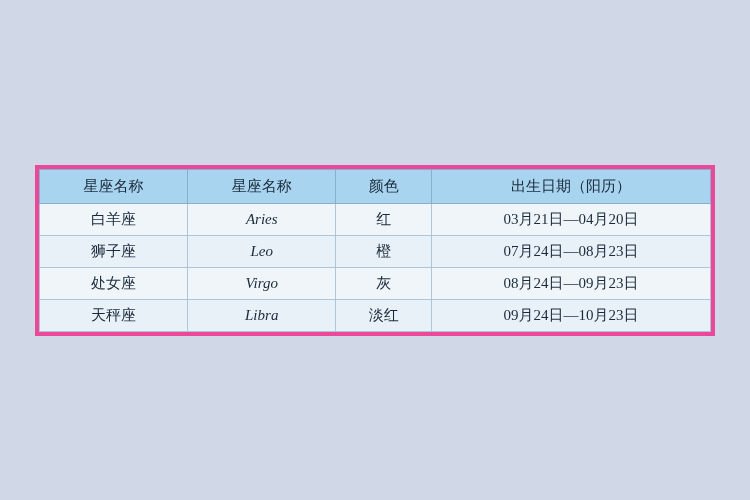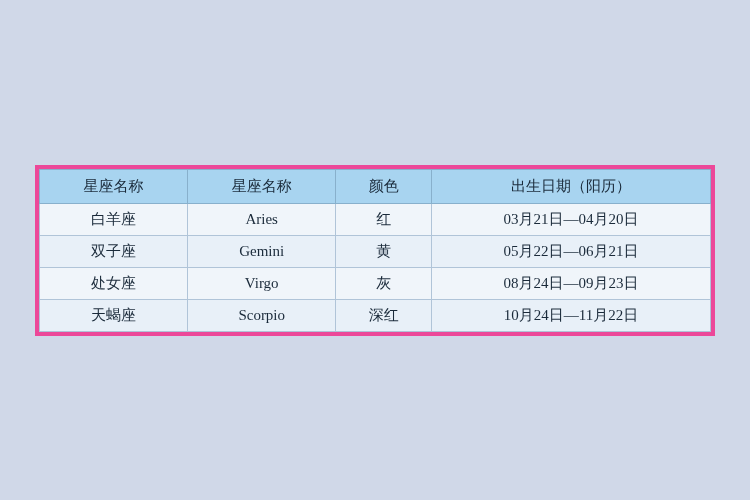--- a/index.html
+++ b/index.html
@@ -57,20 +57,21 @@
       text-align: center;
       color: #1a2a3a;
       font-size: 15px;
     }
 
     tbody td:first-child {
       font-weight: normal;
     }
 
     tbody td:nth-child(2) {
+      font-style: italic;
     }
   </style>
 </head>
 <body>
 
 <div class="table-container">
   <table>
     <thead>
       <tr>
 
@@ -82,32 +83,32 @@
     </thead>
     <tbody>
 
     <tr>
           <td>白羊座</td>
           <td>Aries</td>
           <td>红</td>
           <td>03月21日—04月20日</td>
         </tr>
         <tr>
-          <td>双子座</td>
-          <td>Gemini</td>
-          <td>黄</td>
-          <td>05月22日—06月21日</td>
+          <td>狮子座</td>
+          <td>Leo</td>
+          <td>橙</td>
+          <td>07月24日—08月23日</td>
         </tr>
         <tr>
           <td>处女座</td>
           <td>Virgo</td>
           <td>灰</td>
           <td>08月24日—09月23日</td>
         </tr>
         <tr>
-          <td>天蝎座</td>
-          <td>Scorpio</td>
-          <td>深红</td>
-          <td>10月24日—11月22日</td>
+          <td>天秤座</td>
+          <td>Libra</td>
+          <td>淡红</td>
+          <td>09月24日—10月23日</td>
         </tr>
       </tbody>
   </table>
 </div>
 
 </body></html>

